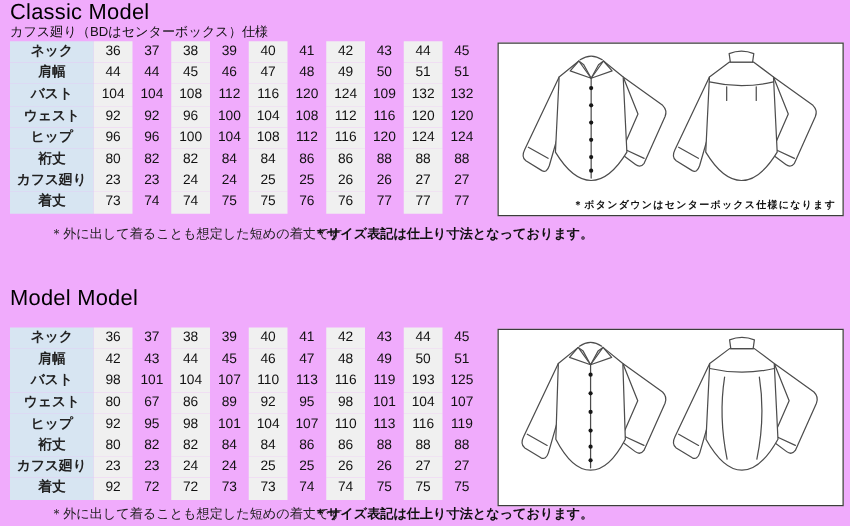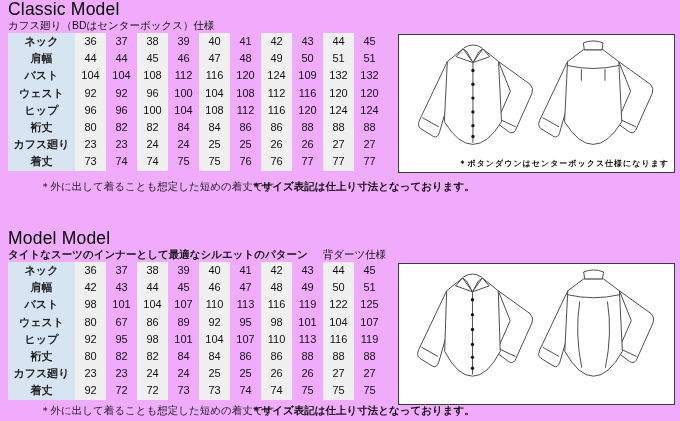--- a/index.html
+++ b/index.html
@@ -223,24 +223,20 @@
     </div>
 
     <div class="footnotes">
       <span class="footnote-left">＊外に出して着ることも想定した短めの着丈です</span>
       <span class="footnote-right">＊サイズ表記は仕上り寸法となっております。</span>
     </div>
   </div>
 
   <div class="section sec-darts">
     <div class="title">Model Model</div>
-    <div class="subhead-row">
-      <span class="subtitle">タイトなスーツのインナーとして最適なシルエットのパターン</span>
-      <span class="specnote">背ダーツ仕様</span>
-    </div>
 
     <table class="size-table">
       <tbody>
 
           <tr>
             <th>ネック</th>
             <td>36</td>
             <td>37</td>
             <td>38</td>
             <td>39</td>
@@ -269,21 +265,21 @@
           <tr>
             <th>バスト</th>
             <td>98</td>
             <td>101</td>
             <td>104</td>
             <td>107</td>
             <td>110</td>
             <td>113</td>
             <td>116</td>
             <td>119</td>
-            <td>122</td>
+            <td>193</td>
             <td>125</td>
           </tr>
 
           <tr>
             <th>ウェスト</th>
             <td>80</td>
             <td>67</td>
             <td>86</td>
             <td>89</td>
             <td>92</td>

